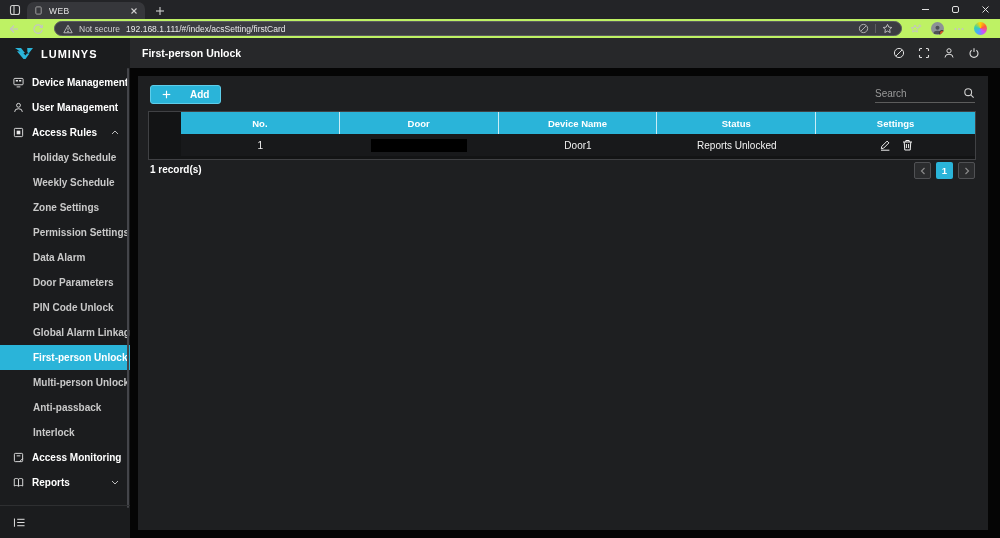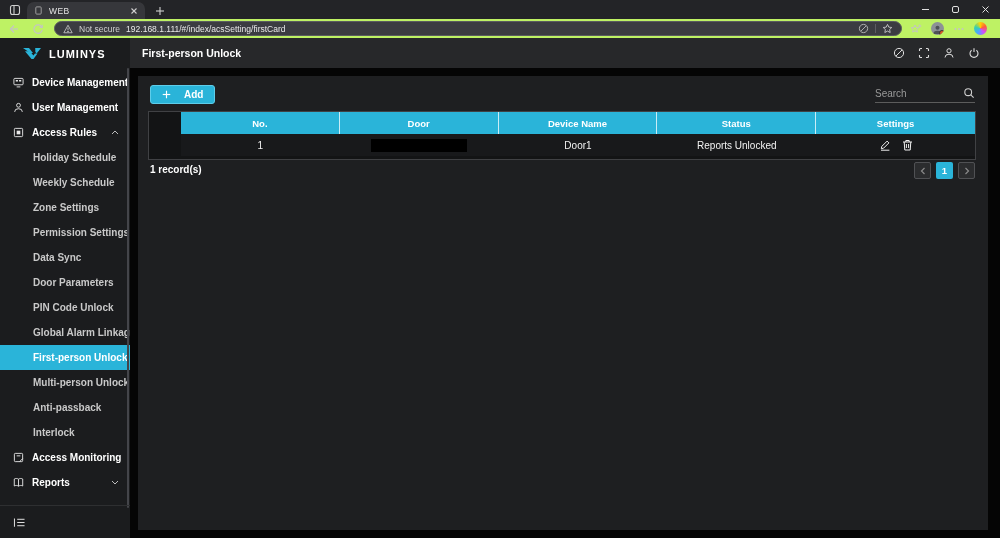--- a/index.html
+++ b/index.html
@@ -31,34 +31,34 @@
   .avatar { width:13px; height:13px; border-radius:50%; background:#8d9196; position:relative; display:flex; align-items:flex-end; justify-content:center; overflow:hidden; }
   .avatar-badge { position:absolute; right:-1px; bottom:-1px; width:6px; height:6px; border-radius:50%; background:#e25822; border:1px solid #36373b; }
   .copilot { width:13px; height:13px; border-radius:50%; background:conic-gradient(from 210deg,#4da6ff,#34d1b2,#ffd500,#ff5e3a,#d24dff,#4da6ff); }
 
   
   .app-header { position:absolute; left:130px; top:38px; width:870px; height:30px; background:#27282a; display:flex; align-items:center; }
   .page-title { color:#ffffff; font-size:10.5px; font-weight:bold; margin-left:12px; }
   .header-icons { margin-left:auto; margin-right:20px; display:flex; align-items:center; gap:13px; }
 
   .sidebar { position:absolute; left:0; top:38px; width:130px; height:500px; background:#1b1c1e; overflow:hidden; }
-  .logo-row { height:32px; display:flex; align-items:center; padding-left:22px; gap:7px; }
+  .logo-row { height:32px; display:flex; align-items:center; padding-left:14px; gap:7px; }
   .logo-text { color:#ffffff; font-size:11px; font-weight:bold; letter-spacing:1px; }
   .nav-item { height:25px; display:flex; align-items:center; padding-left:13px; gap:8px; cursor:default; }
   .nav-label { color:#ffffff; font-size:10px; font-weight:bold; white-space:nowrap; }
   .nav-sub { padding-left:33px; }
   .nav-sub .nav-label { color:#c9c9c9; font-weight:bold; font-size:10px; }
   .nav-active { background:#2ab4d9; }
   .nav-active .nav-label { color:#ffffff; }
   .chev { margin-left:auto; margin-right:11px; }
   .sidebar-scrollbar { position:absolute; right:1px; top:30px; width:2px; height:440px; background:#44454a; border-radius:1px; }
   .sidebar-footer { position:absolute; left:0; bottom:0; width:130px; height:33px; border-top:1px solid #2e2f31; display:flex; align-items:center; padding-left:13px; }
 
   .main-panel { position:absolute; left:138px; top:76px; width:850px; height:454px; background:#1e1f21; }
-  .add-btn { position:absolute; left:12px; top:9px; height:19px; padding:0 11px; background:#2ab4d9; border:1px solid #5ecdea; border-radius:3px; color:#fff; font-size:10px; font-weight:bold; display:flex; align-items:center; gap:13px; }
+  .add-btn { position:absolute; left:12px; top:9px; height:19px; padding:0 11px; background:#2ab4d9; border:1px solid #5ecdea; border-radius:3px; color:#fff; font-size:10px; font-weight:bold; display:flex; align-items:center; gap:19px; }
   .search-box { position:absolute; right:13px; top:8px; width:100px; height:19px; border-bottom:1px solid #5c5c5c; display:flex; align-items:center; }
   .search-input { flex:1; background:transparent; border:none; outline:none; color:#dddddd; font-size:10px; font-family:"Liberation Sans",sans-serif; width:80px; }
   .search-input::placeholder { color:#9a9a9a; }
 
   .data-table { position:absolute; left:10px; top:35px; width:828px; border:1px solid #404144; background:#131415; padding-bottom:3px;padding-left:32px; }
   .thead { display:grid; grid-template-columns:repeat(5,1fr); background:#2ab4d9; height:22px; }
   .th { display:flex; align-items:center; justify-content:center; color:#ffffff; font-size:9.5px; font-weight:bold; border-right:1px solid rgba(255,255,255,.75); }
   .th:last-child { border-right:none; }
   .trow { display:grid; grid-template-columns:repeat(5,1fr); background:#18191b; height:22px; }
   .td { display:flex; align-items:center; justify-content:center; color:#f2f2f2; font-size:10px; }
@@ -235,21 +235,21 @@
   <div class="nav-item nav-sub">
       <span class="nav-label">Weekly Schedule</span>
     </div>
   <div class="nav-item nav-sub">
       <span class="nav-label">Zone Settings</span>
     </div>
   <div class="nav-item nav-sub">
       <span class="nav-label">Permission Settings</span>
     </div>
   <div class="nav-item nav-sub">
-      <span class="nav-label">Data Sync</span>
+      <span class="nav-label">Data Alarm</span>
     </div>
   <div class="nav-item nav-sub">
       <span class="nav-label">Door Parameters</span>
     </div>
   <div class="nav-item nav-sub">
       <span class="nav-label">PIN Code Unlock</span>
     </div>
   <div class="nav-item nav-sub">
       <span class="nav-label">Global Alarm Linkage</span>
     </div>

